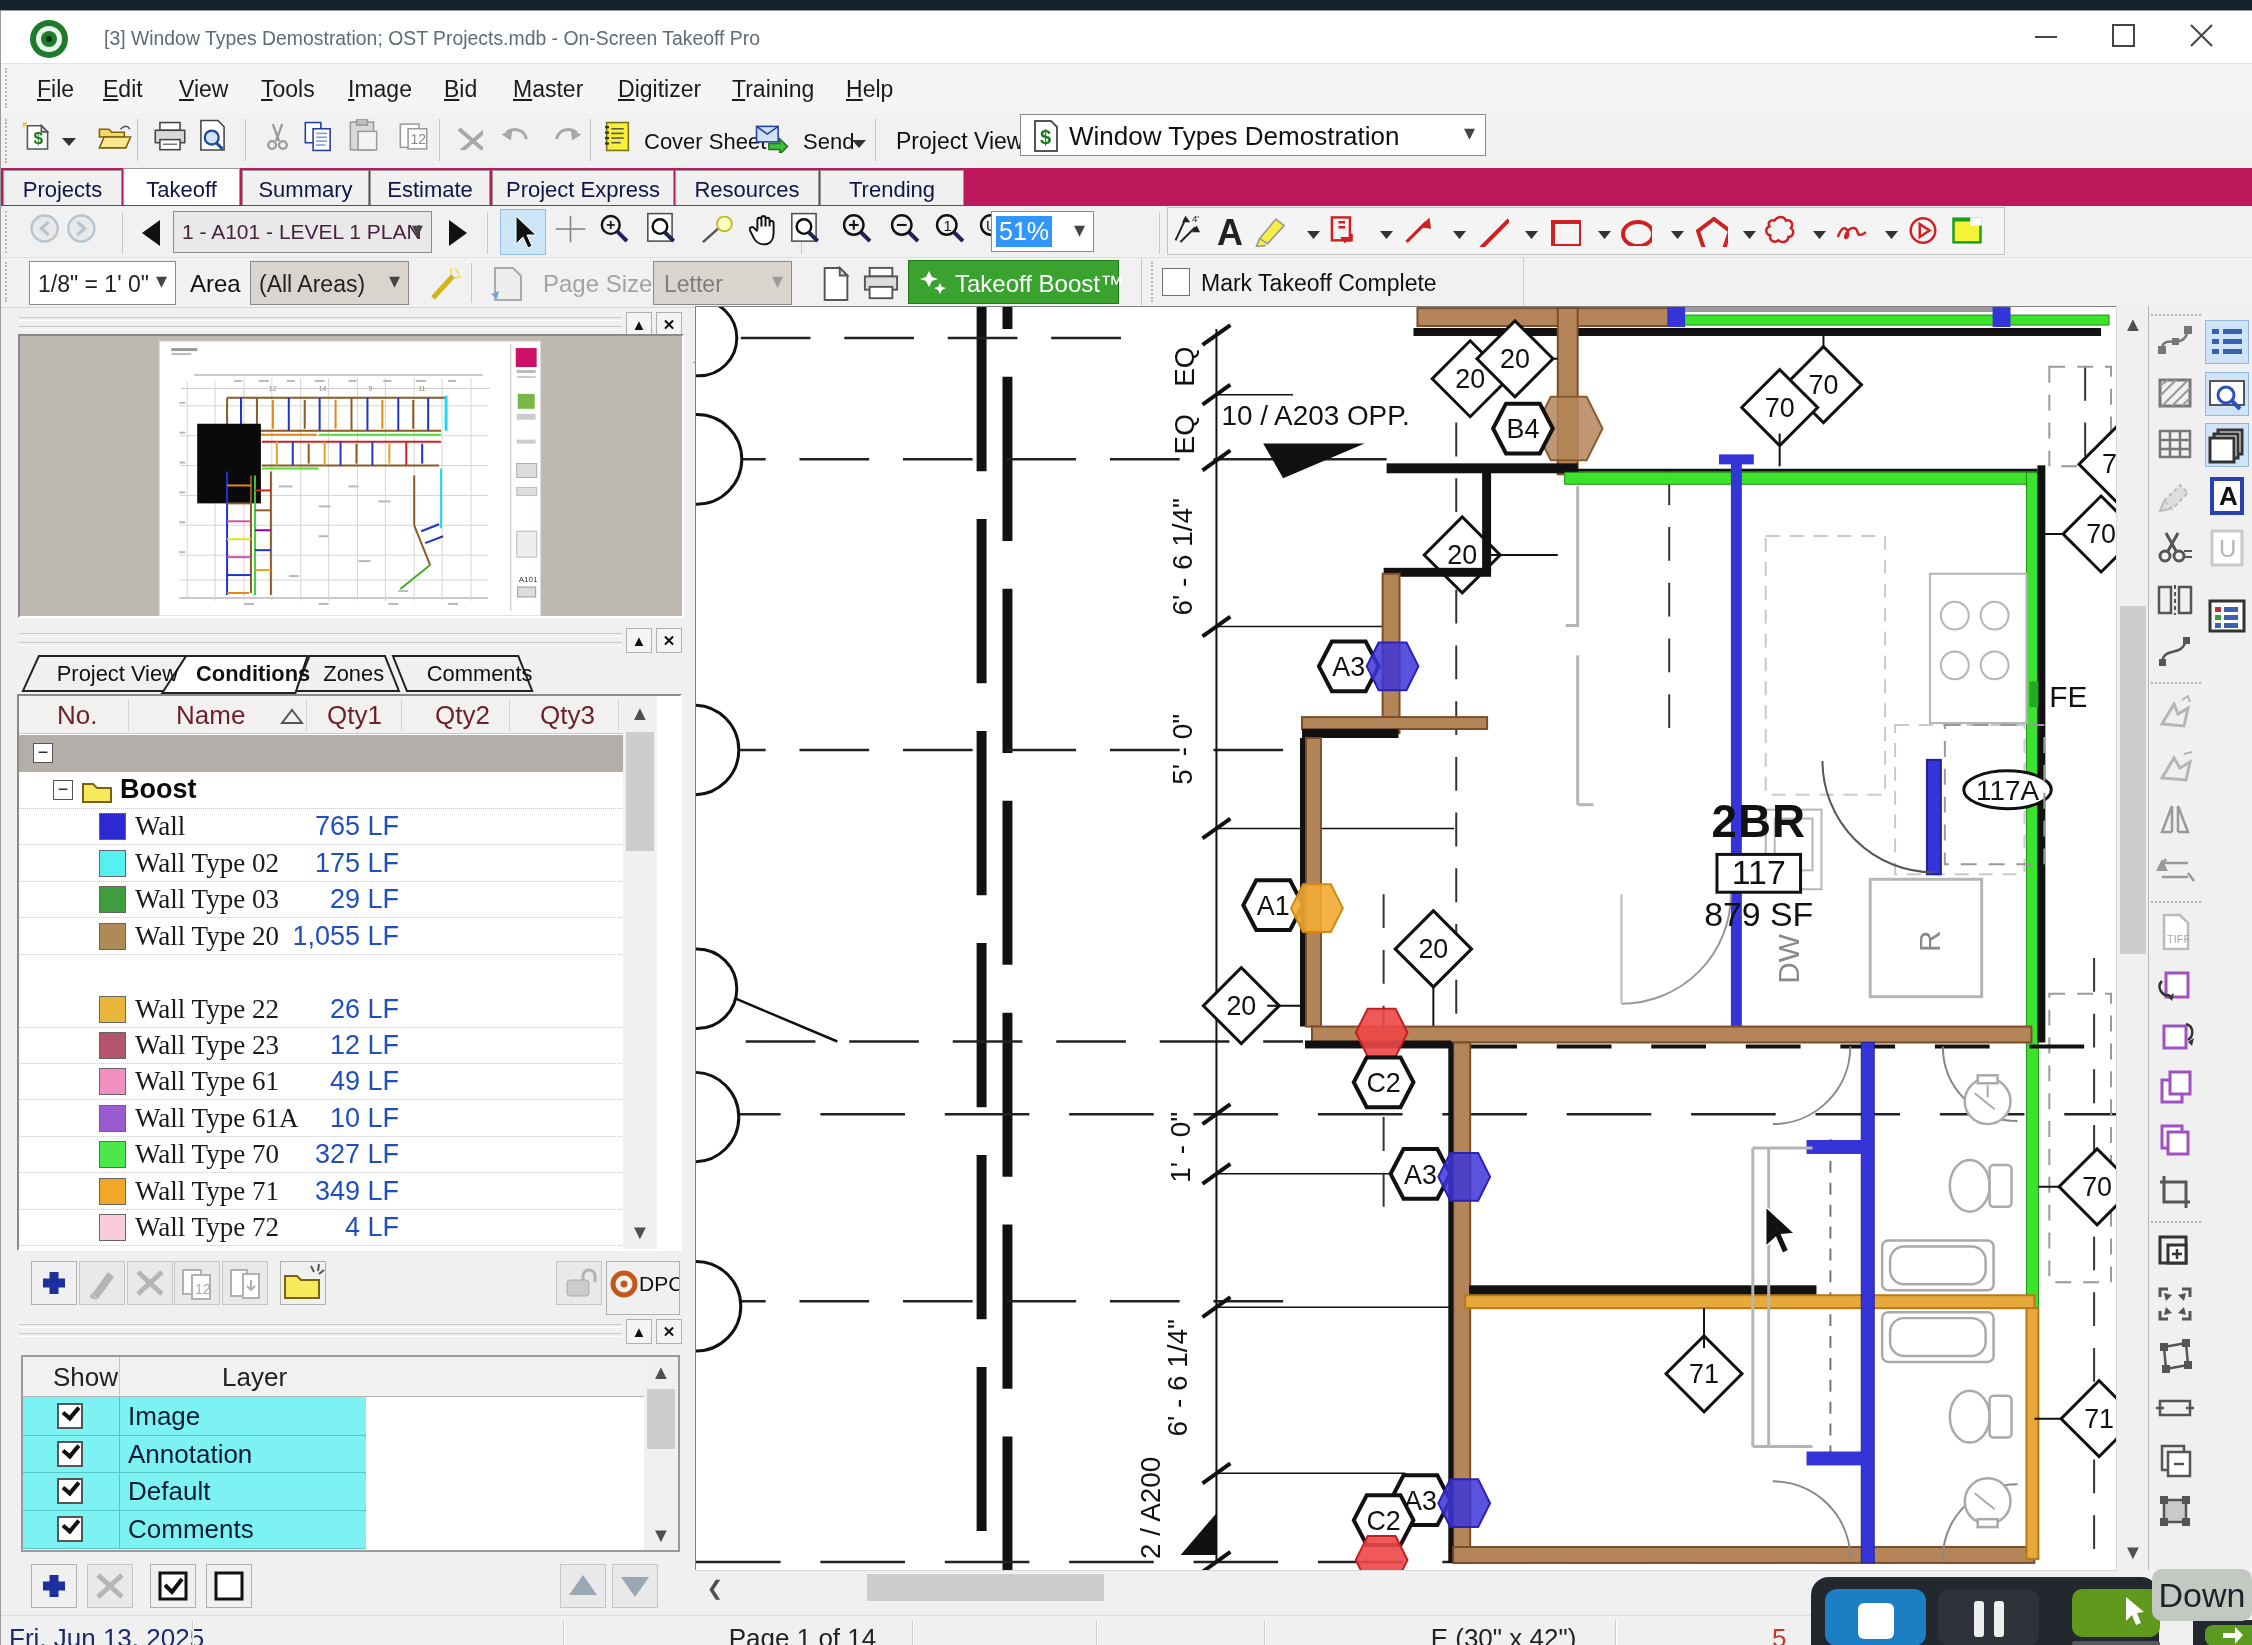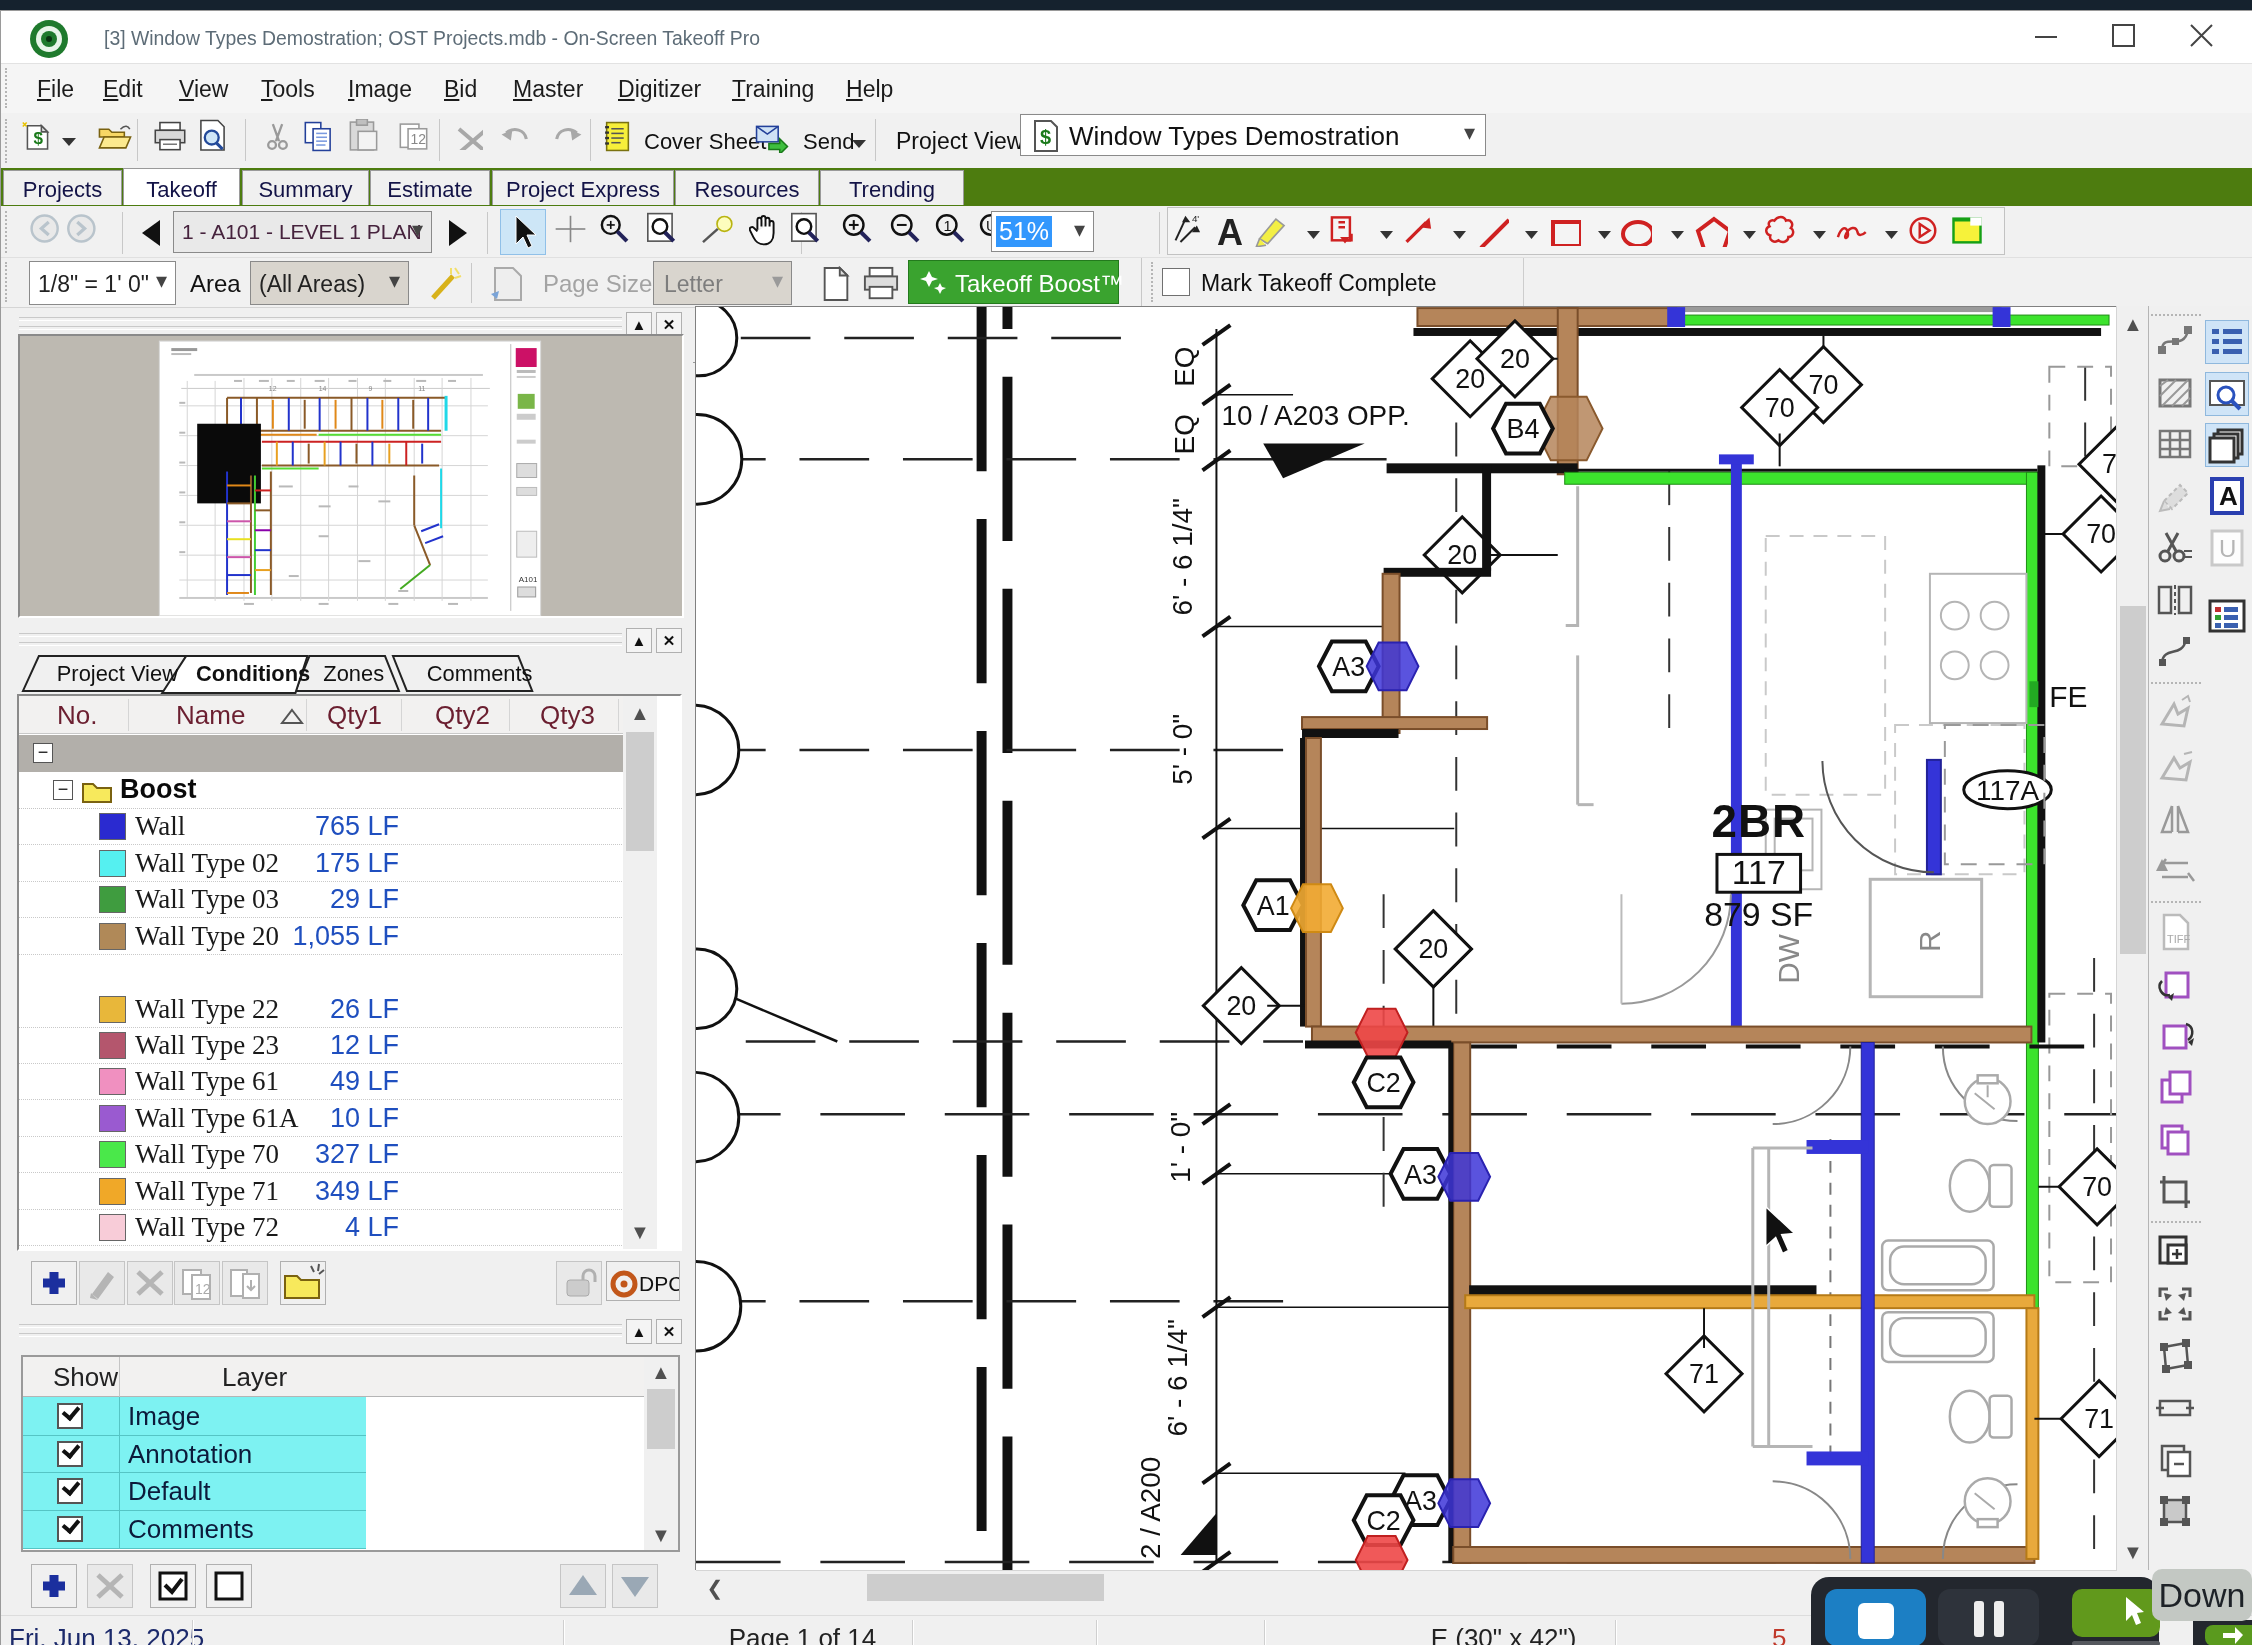--- a/index.html
+++ b/index.html
@@ -13,21 +13,21 @@
 
 #menubar { position:absolute; left:0; top:52px; width:100%; height:51px; background:#f5f5f5; border-top:1px solid #e2e2e2; border-bottom:1px solid #dcdcdc; }
 .menu { position:absolute; top:12px; font-size:23px; color:#1b1b1b; white-space:nowrap; }
 .menu u { text-decoration:underline; }
 
 #toolbar1 { position:absolute; left:0; top:102px; width:100%; height:55px; background:#f1f1f1; }
 .tsep { position:absolute; top:6px; width:1px; height:42px; background:#c8c8c8; }
 
 .grip { position:absolute; left:4px; top:6px; width:4px; height:44px; border-left:2px dotted #b5b5b5; }
 
-#tabrow { position:absolute; left:0; top:157px; width:100%; height:38px; background:#4d7c0f; }
+#tabrow { position:absolute; left:0; top:157px; width:100%; height:38px; background:#be185d; }
 .tab { position:absolute; top:2px; height:35px; background:#f0f0f0; border:1px solid #9a9a9a; border-bottom:none; text-align:center; font-size:22px; color:#131347; padding-top:6px; white-space:nowrap; overflow:hidden; }
 .tab.sel { background:#ffffff; height:37px; top:0; z-index:2; padding-top:8px; }
 #tabline { position:absolute; left:0; top:194px; width:100%; height:1px; background:#9a9a9a; }
 
 #navrow { position:absolute; left:0; top:195px; width:100%; height:52px; background:#f1f1f1; border-bottom:1px solid #e0e0e0; }
 
 #scalerow { position:absolute; left:0; top:247px; width:100%; height:50px; background:#f1f1f1; border-bottom:1px solid #d5d5d5; }
 .combo { position:absolute; background:#fff; border:1px solid #8a8a8a; font-size:26px; color:#222; white-space:nowrap; }
 .combo .chev { position:absolute; right:8px; top:50%; transform:translateY(-58%); font-size:22px; color:#444; }
 .combo.gray { background:#d9d5ce; }
@@ -763,21 +763,21 @@
             <path d="M28 18 v10 m-4 -4 l4 4 4 -4" stroke="#b0b0b0" stroke-width="2" fill="none"></path>
           </svg></div>
       <div class="abs" style="left:249px;width:46px;height:44px;background:#f0f0f0;border:1px solid #b0b0b0"><svg width="44" height="42" viewBox="0 0 44 42">
             <path d="M4 14 h12 l4 4 h18 v18 h-34 z" fill="#f7e95c" stroke="#7a6210" stroke-width="2"></path>
             <path d="M30 4 l3 6 M38 2 l-1 7 M43 8 l-5 4" stroke="#555" stroke-width="2"></path>
           </svg></div>
       <div class="abs" style="left:525px;width:46px;height:44px;background:#e9e9e9;border:1px solid #c5c5c5"><svg width="44" height="42" viewBox="0 0 44 42">
             <rect x="10" y="18" width="22" height="16" rx="3" fill="#ccc" stroke="#aaa"></rect>
             <path d="M26 18 v-4 a6 6 0 0 1 12 0 v6" fill="none" stroke="#b0b0b0" stroke-width="3"></path>
           </svg></div>
-      <div class="abs" style="left:575px;width:74px;height:40px;background:#f0f0f0;border:1px solid #b0b0b0;overflow:hidden">
+      <div class="abs" style="left:575px;width:74px;height:54px;background:#f0f0f0;border:1px solid #b0b0b0;overflow:hidden">
         <svg class="abs" style="left:3px;top:8px" width="28" height="28" viewBox="0 0 28 28">
             <circle cx="14" cy="14" r="11" fill="none" stroke="#c2571a" stroke-width="5"></circle>
             <circle cx="14" cy="14" r="3.5" fill="#c2571a"></circle>
           </svg>
         <span class="abs" style="left:32px;top:10px;font-size:21px;color:#111">DPC</span>
       </div>
     </div>
 
     <div class="phead" style="top:1011px">
       <div class="l1"></div>

